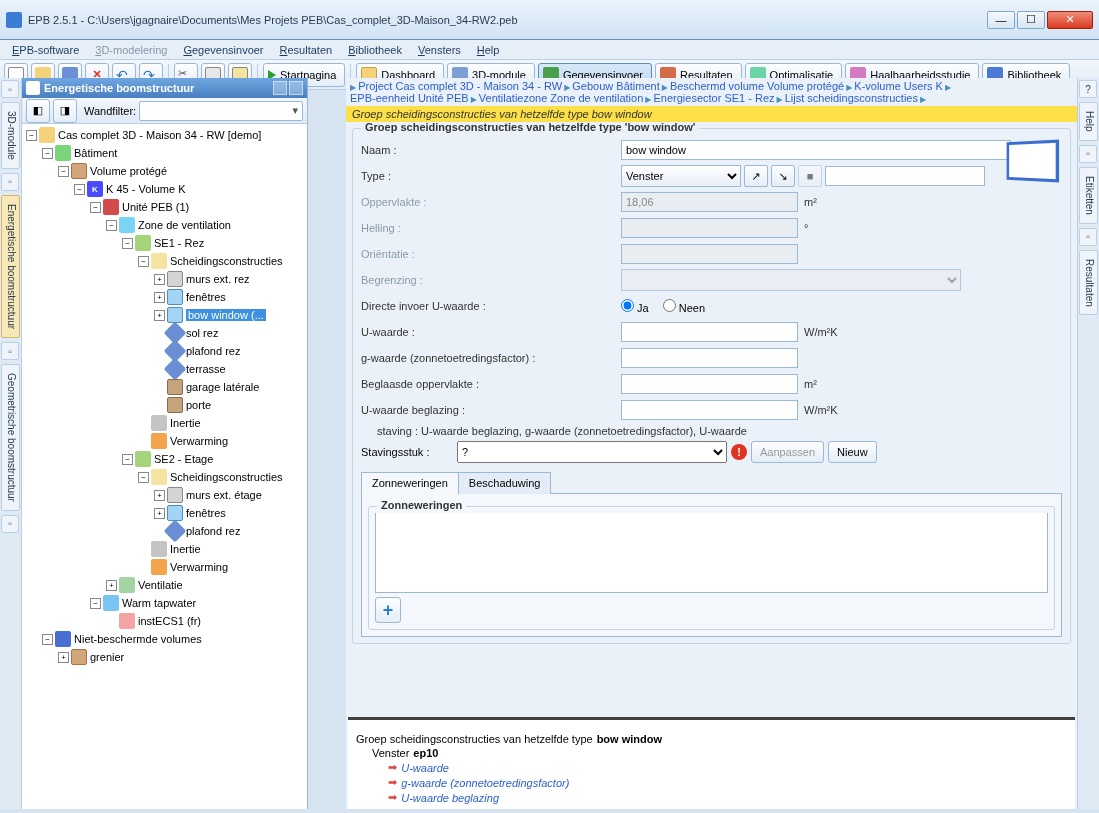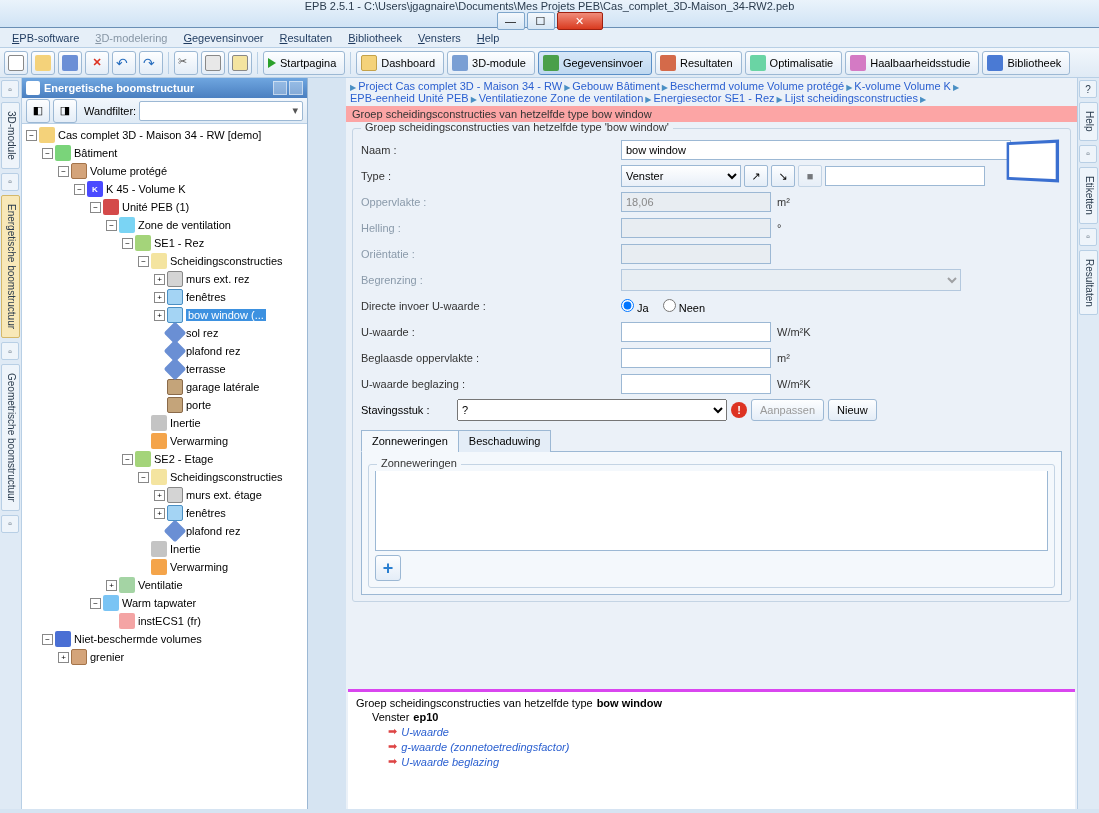--- a/index.html
+++ b/index.html
@@ -1,19 +1,19 @@
 <!DOCTYPE html>
 <html><head>
 <meta charset="utf-8">
 <style>
 * { box-sizing: border-box; margin: 0; padding: 0; font-family: "Segoe UI", Tahoma, sans-serif; font-size: 11px; }
 body { background: #d6e4f2; width: 1099px; height: 813px; overflow: hidden; position: relative; }
 
 
-.titlebar { height: 28px; background: linear-gradient(#eaf3fb, #d0e3f5); display: flex; align-items: center; padding: 0 6px; border-bottom: 1px solid #6a8fb5; flex-direction: column; }
+.titlebar { height: 40px; background: linear-gradient(#eaf3fb, #d0e3f5); display: flex; align-items: center; padding: 0 6px; border-bottom: 1px solid #6a8fb5; }
 .titlebar .app-icon { width: 16px; height: 16px; background: #3b7dd6; border-radius: 2px; margin-right: 6px; }
 .titlebar .title { color: #2a3b4d; flex: 1; }
 .win-btns { display: flex; gap: 2px; }
 .win-btn { width: 28px; height: 18px; background: linear-gradient(#f4f8fc,#d6e6f4); border: 1px solid #7fa6cb; border-radius: 2px; display:flex;align-items:center;justify-content:center; }
 .win-btn.close { background: linear-gradient(#f08c7a,#d93a1f); border-color:#a02010; color:#fff; width:46px;}
 .win-btn.close::after{content:"✕";}
 .win-btn.min::after{content:"—";}
 .win-btn.max::after{content:"☐";}
 
 
@@ -92,28 +92,28 @@
 .ic-ecs{background:#f4a4a4;}
 .ic-cube{background:#4a6fd4;}
 
 
 .main-panel { flex:1; background:#ebf1f8; display:flex; flex-direction:column; overflow:hidden;margin-left:38px;}
 .breadcrumb { padding:2px 4px; background:#ebf1f8; }
 .breadcrumb .bline{display:flex;flex-wrap:wrap;align-items:center;gap:2px;}
 .breadcrumb .bitem{color:#2a5fd0;}
 .breadcrumb .bsep{color:#4a8fc4;}
 .breadcrumb .bsep::after{content:"▶";font-size:8px;}
-.subhead{padding:2px 6px;color:#333;background:#fca5a5;}
+.subhead{padding:2px 6px;color:#333;background:#fde047;font-style:italic;}
 .form-scroll{flex:1;overflow:auto;position:relative;padding:4px;}
 .form-group{background:#ebf1f8;border:1px solid #c4d4e4;border-radius:3px;padding:6px 8px;margin:2px;position:relative;}
-.form-group .legend{position:absolute;top:-8px;left:8px;background:#ebf1f8;padding:0 4px;color:#333;}
+.form-group .legend{position:absolute;top:-8px;left:8px;background:#ebf1f8;padding:0 4px;color:#333;font-weight:bold;}
 .frow{display:flex;align-items:center;margin:4px 0;height:22px;}
 .frow .flbl{width:260px;color:#333;}
 .frow .flbl.dim{color:#8a9aaa;}
-.frow input[type=text]{width:150px;height:20px;border:1px solid #9cb8d4;background:#fff;padding:0 4px;}
+.frow input[type=text]{width:177px;height:20px;border:1px solid #9cb8d4;background:#fff;padding:0 4px;}
 .frow input[type=text].wide{width:390px;}
 .frow input[type=text]:disabled{background:#e8edf2;color:#888;}
 .frow select{width:120px;height:22px;border:1px solid #9cb8d4;background:linear-gradient(#fff,#e8eff8);}
 .frow .unit{margin-left:6px;color:#333;}
 .frow .sbtn{width:24px;height:22px;margin-left:3px;background:linear-gradient(#fdfeff,#e4edf7);border:1px solid #9cb8d4;border-radius:2px;display:flex;align-items:center;justify-content:center;}
 .frow .sbtn.dis{opacity:0.5;}
 .big-icon{width:54px;height:40px;border:3px solid #3a6fd0;background:#fff;position:absolute;right:12px;top:12px;transform:perspective(100px) rotateY(-15deg);}
 .radio-set{display:flex;gap:14px;align-items:center;}
 .warn{color:#333;margin:4px 0 4px 16px;}
 .staving-row{display:flex;align-items:center;gap:4px;margin:4px 0;}
@@ -130,21 +130,21 @@
 .tab-body{background:#f4f8fc;border:1px solid #9cb8d4;border-top:none;padding:6px;}
 .inner-group{border:1px solid #c4d4e4;border-radius:3px;padding:6px;position:relative;margin-top:6px;}
 .inner-group .legend{position:absolute;top:-8px;left:8px;background:#f4f8fc;padding:0 4px;}
 .grid-head{display:flex;background:linear-gradient(#f4f8fc,#dfeaf5);border:1px solid #9cb8d4;height:20px;align-items:center;}
 .grid-head .col{flex:1;text-align:center;border-right:1px solid #c4d4e4;}
 .grid-head .colbtn{width:22px;display:flex;align-items:center;justify-content:center;border-right:1px solid #c4d4e4;}
 .grid-body{height:80px;background:#fff;border:1px solid #9cb8d4;border-top:none;}
 .add-btn{width:26px;height:26px;background:linear-gradient(#fdfeff,#e4edf7);border:1px solid #9cb8d4;border-radius:3px;margin-top:4px;display:flex;align-items:center;justify-content:center;color:#2a7fd0;font-size:18px;font-weight:bold;}
 
 
-.err-panel{height:120px;background:#fff;border-top:3px solid #d946ef;margin:4px 2px 0 2px;padding:4px 8px;overflow:auto;position:relative;}
+.err-panel{height:92px;background:#fff;border-top:3px solid #404040;margin:4px 2px 0 2px;padding:12px 8px;overflow:auto;position:relative;}
 .err-panel .eline{display:flex;align-items:center;gap:4px;padding:1px 0;}
 .err-panel .arr{color:#d44;}
 .err-panel .elink{color:#2a5fd0;font-style:italic;}
 </style>
 </head>
 <body>
 
 <div class="titlebar">
   <div class="app-icon"></div>
   <div class="title">EPB 2.5.1 - C:\Users\jgagnaire\Documents\Mes Projets PEB\Cas_complet_3D-Maison_34-RW2.peb</div>
@@ -414,21 +414,21 @@
   <div class="main-panel">
     <div class="breadcrumb">
       <div class="bline">
         <span class="bsep"></span>
           <span class="bitem">Project Cas complet 3D - Maison 34 - RW</span>
         <span class="bsep"></span>
           <span class="bitem">Gebouw Bâtiment</span>
         <span class="bsep"></span>
           <span class="bitem">Beschermd volume Volume protégé</span>
         <span class="bsep"></span>
-          <span class="bitem">K-volume Volume K</span>
+          <span class="bitem">K-volume Users K</span>
         <span class="bsep"></span>
       </div>
       <div class="bline">
         <span class="bitem">EPB-eenheid Unité PEB</span>
         <span class="bsep"></span>
           <span class="bitem">Ventilatiezone Zone de ventilation</span>
         <span class="bsep"></span>
           <span class="bitem">Energiesector SE1 - Rez</span>
         <span class="bsep"></span>
           <span class="bitem">Lijst scheidingsconstructies</span>
@@ -485,33 +485,38 @@
             <label><input type="radio" style=""> <span>Neen</span></label>
           </div>
           </div>
 
         <div class="frow">
             <span class="flbl">U-waarde :</span>
           <input type="text" style="">
           <span class="unit">W/m²K</span>
           </div>
 
+        <div class="frow">
+            <span class="flbl">g-waarde (zonnetoetredingsfactor) :</span>
+          <input type="text" style="">
+          </div>
 
         <div class="frow">
             <span class="flbl">Beglaasde oppervlakte :</span>
           <input type="text" style="">
           <span class="unit">m²</span>
           </div>
 
         <div class="frow">
             <span class="flbl">U-waarde beglazing :</span>
           <input type="text" style="">
           <span class="unit">W/m²K</span>
           </div>
 
+        <div class="warn">staving : U-waarde beglazing, g-waarde (zonnetoetredingsfactor), U-waarde</div>
 
         <div class="staving-row">
           <span class="slbl">Stavingsstuk :</span>
           <select><option>?</option></select>
           <span class="err">!</span>
           <button disabled="">Aanpassen</button>
           <button>Nieuw</button>
         </div>
 
         <div class="tab-strip">

